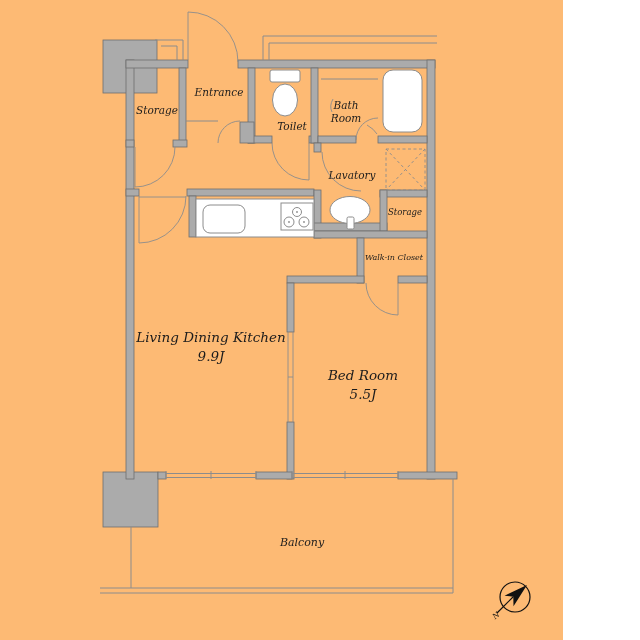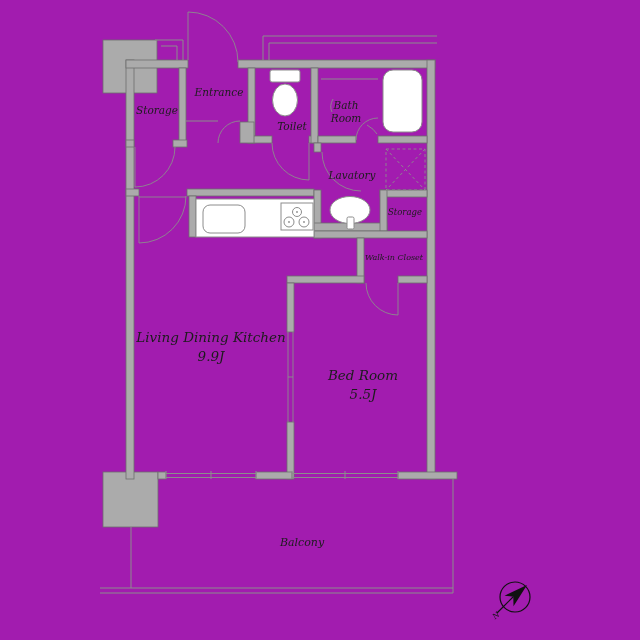--- a/index.html
+++ b/index.html
@@ -2,21 +2,21 @@
 <html style="--wall-fill: #ababab; --wall-stroke: #6e6e6e; --line: #8c8c8c; --text: #1c1c1c;"><head>
 <meta charset="utf-8">
 <style>
   :root{
     --wall-fill:#ababab;
     --wall-stroke:#6e6e6e;
     --line:#8c8c8c;
     --text:#1c1c1c;
   }
   html,body{margin:0;padding:0;background:#fff;}
-  .stage{position:relative;width:640px;height:640px;background:#a21caf;overflow:hidden;}
+  .stage{position:relative;width:563px;height:640px;background:#fdba74;overflow:hidden;}
   svg{display:block;}
   .wall{fill:var(--wall-fill);stroke:var(--wall-stroke);stroke-width:.8;}
   .thin{fill:none;stroke:var(--line);stroke-width:1;}
   .door{fill:none;stroke:var(--line);stroke-width:.9;}
   .fixture{fill:#fff;stroke:var(--line);stroke-width:1;}
   .dashed{fill:none;stroke:var(--line);stroke-width:.9;stroke-dasharray:3 2.5;}
   text{fill:var(--text);font-family:"DejaVu Serif",serif;font-style:italic;}
   .lbl-lg{font-size:13.5px;}
   .lbl-md{font-size:10.5px;}
   .lbl-bal{font-size:11px;}

